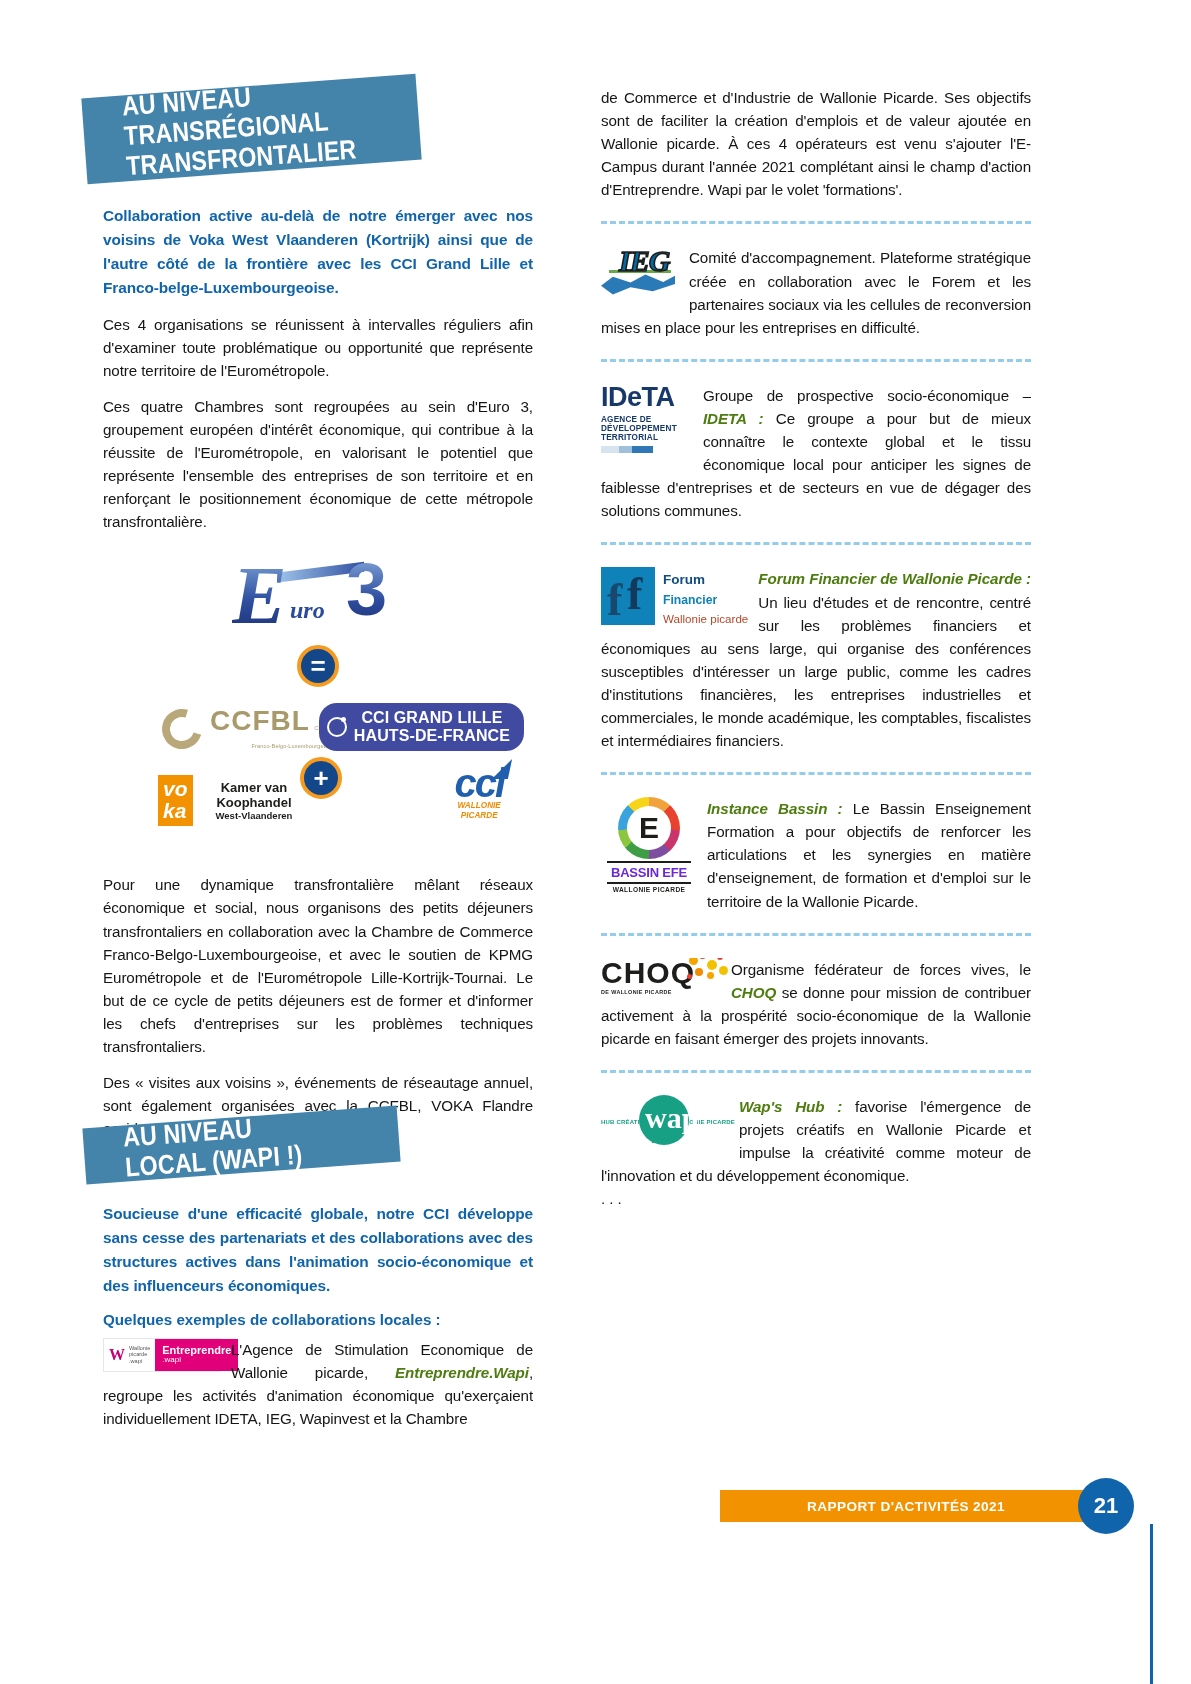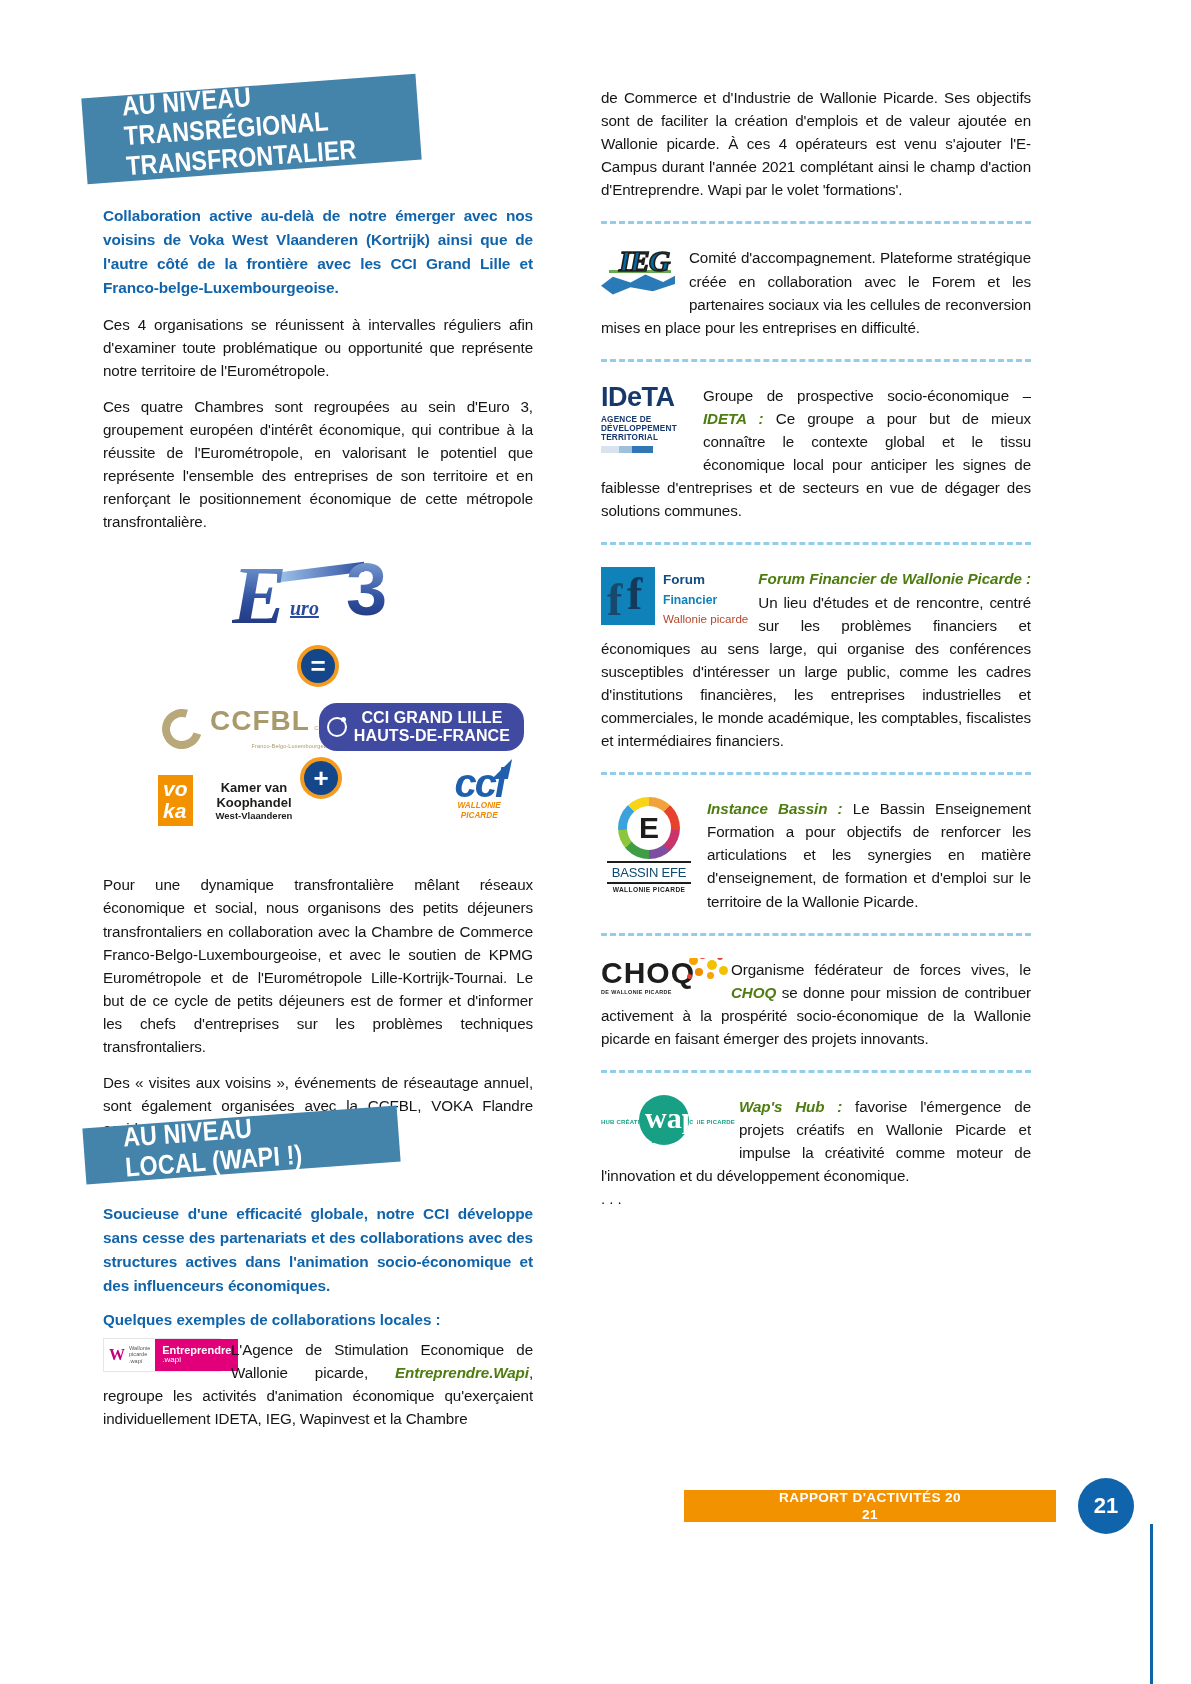--- a/index.html
+++ b/index.html
@@ -91,23 +91,22 @@
     position:absolute; left:4px; top:-2px;
     font-family: "Liberation Serif", serif;
     font-style: italic; font-weight: 700;
     font-size: 82px; line-height:82px;
     background: linear-gradient(180deg,#7fa7d8 0%, #2f4fa0 55%, #1b2f72 100%);
     -webkit-background-clip: text; background-clip: text; color: transparent;
   }
   .euro3 .uro {
     position:absolute; left:62px; top:40px;
     font-family: "Liberation Serif", serif;
-    font-style: italic; font-weight: 700; font-size: 20px;
+    font-style: italic; font-weight: 700; font-size: 24px;
     color:#2a4a9c;
-    text-decoration:underline;
   }
   .euro3 .three {
     position:absolute; left:118px; top:-8px;
     font-family: "Liberation Sans", sans-serif;
     font-weight: 700; font-size: 74px; line-height:82px;
     background: linear-gradient(180deg,#8fb3e0 0%, #2f4fa0 60%, #1b2f72 100%);
     -webkit-background-clip: text; background-clip: text; color: transparent;
   }
   .euro3 .bar {
     position:absolute; left:52px; top:10px; width:84px; height:10px;
@@ -246,21 +245,21 @@
     display:flex; align-items:center; justify-content:center;
     position: relative;
   }
   .efe .ring::after{
     content:""; position:absolute; width:44px;height:44px;border-radius:50%;background:#fff;
   }
   .efe .ring .letter {
     position: relative; z-index:2;
     font-weight:700; font-size: 30px; color:#1d1d1b; font-family:"Liberation Sans", sans-serif;
   }
-  .efe .name { font-weight:400; font-size: 13px; color:#0c4a6e; margin-top:2px; letter-spacing:-.2px;}
+  .efe .name { font-weight:700; font-size: 13px; color:#6d28d9; margin-top:2px; letter-spacing:-.2px;}
   .efe .hr { height:2px; background:#1d1d1b; margin: 2px 6px; }
   .efe .sub { font-size: 6.6px; font-weight:700; color:#1d1d1b; letter-spacing:.4px; }
 
   
   .choq { width: 120px; position:relative; height: 36px; }
   .choq .word {
     font-family:"Liberation Sans", sans-serif; font-weight:700;
     font-size: 30px; color:#1d1d1b; letter-spacing: 1px; line-height:1;
   }
   .choq .sub { font-size: 5.4px; font-weight:700; color:#1d1d1b; letter-spacing:.4px; margin-top:1px; }
@@ -300,24 +299,24 @@
   .ewapi .wp-sub { font-size: 5.6px; color:#555; line-height:1.15; }
   .ewapi .right {
     background:#e2007a; color:#fff; padding: 4px 7px;
     display:flex; flex-direction:column; justify-content:center;
     font-size: 11px; font-weight:700; line-height:1.1;
   }
   .ewapi .right small { font-size: 8px; font-weight:400; }
 
   
   .footer-bar {
-    position:absolute; left: 684px; top: 1490px;
+    position:absolute; left: 720px; top: 1490px;
     width: 372px; height: 32px; background:#f39200;
-    display:flex; align-items:center; justify-content:space-between;
-    color:#fff; font-size: 13.6px; font-weight: 700; letter-spacing:.4px;flex-direction:column;
+    display:flex; align-items:center; justify-content:center;
+    color:#fff; font-size: 13.6px; font-weight: 700; letter-spacing:.4px;
   }
   .footer-bar .yearbold { font-weight:700; }
   .page-circle {
     position:absolute; left: 1078px; top: 1478px;
     width: 56px; height:56px; border-radius:50%;
     background:#1064ab; color:#fff;
     display:flex; align-items:center; justify-content:center;
     font-size: 22px; font-weight:700;
   }
   .edge-rule {

